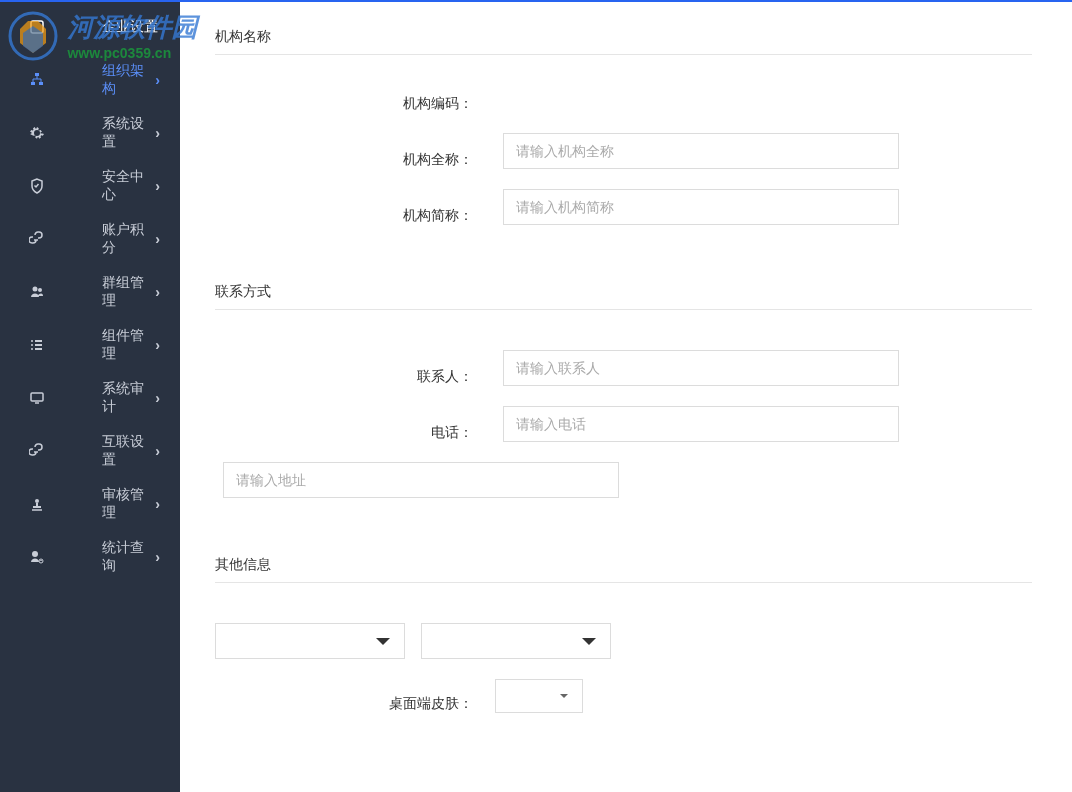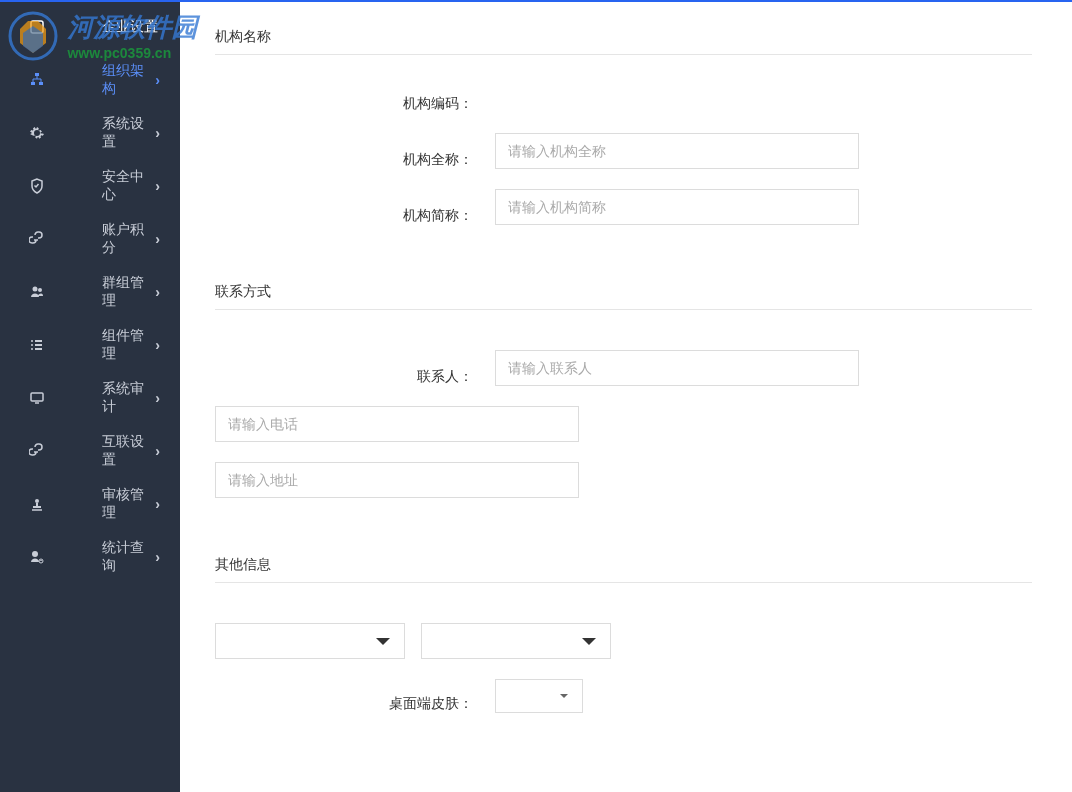--- a/index.html
+++ b/index.html
@@ -93,27 +93,28 @@
       margin-bottom: 20px;
     }
     .form-label {
       width: 280px;
       text-align: right;
       padding-right: 22px;
       font-size: 14px;
       color: #333;
     }
     .form-input {
-      width: 364px;
+      width: 396px;
       height: 36px;
       border: 1px solid #dcdcdc;
       padding: 0 12px;
       font-size: 14px;
       color: #333;
       outline: none;
+      margin-left: 8px;
     }
     .form-input::placeholder {
       color: #aaa;
     }
     .select-wrapper {
       display: flex;
       gap: 16px;
     }
     .custom-select {
       width: 190px;
@@ -361,20 +362,21 @@
     <div class="section-gap"></div>
 
     <div class="section-title">联系方式</div>
     <div class="section-divider"></div>
 
     <div class="form-row">
       <div class="form-label">联系人：</div>
       <input class="form-input" placeholder="请输入联系人" style="">
     </div>
     <div class="form-row">
+      <div class="form-label">电话：</div>
       <input class="form-input" placeholder="请输入电话" style="">
     </div>
     <div class="form-row">
       <input class="form-input" placeholder="请输入地址" style="">
     </div>
 
     <div class="section-gap"></div>
 
     <div class="section-title">其他信息</div>
     <div class="section-divider"></div>

